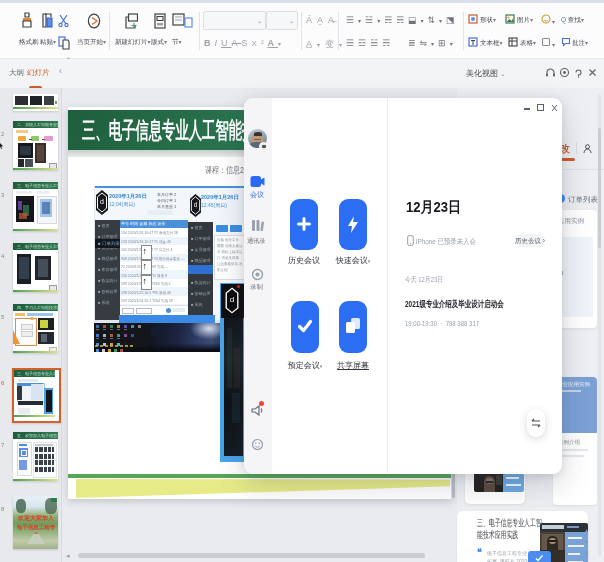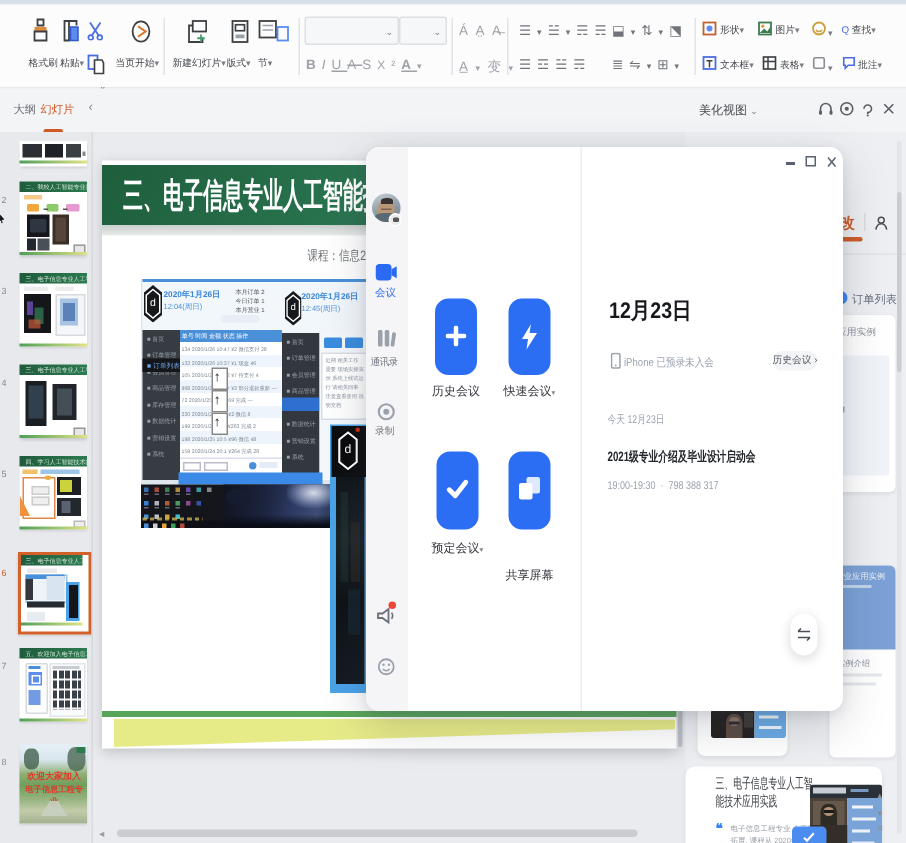--- a/index.html
+++ b/index.html
@@ -577,21 +577,21 @@
         <path d="M2.5 8.5L6.5 12.5 13.5 3.5" fill="none" stroke="#fff" stroke-width="3.2" stroke-linecap="round" stroke-linejoin="round"></path>
       </svg>
     </div>
   <div class="abs" style="left:43px;top:262px;width:36px;text-align:center;font-size:8px;color:#33363c;white-space:nowrap;">预定会议<span style="font-size:5px;color:#888;">▾</span></div>
   <div class="abs" style="left:95px;top:203px;width:28px;height:52px;background:#2c6ef3;border-radius:9px;">
       <svg style="position:absolute;left:6px;top:16px;" width="16" height="18" viewBox="0 0 16 18">
         <rect x="1" y="5" width="9" height="11" rx="1.5" fill="#fff"></rect>
         <rect x="6" y="1" width="9" height="11" rx="1.5" fill="#fff" opacity=".85"></rect>
       </svg>
     </div>
-  <div class="abs" style="left:93px;top:280px;width:32px;text-align:right;font-size:8px;color:#33363c;">共享屏幕</div>
+  <div class="abs" style="left:93px;top:262px;width:32px;text-align:right;font-size:8px;color:#33363c;text-decoration:underline;">共享屏幕</div>
 
   <div class="abs" style="left:162px;top:100px;font-size:15px;font-weight:bold;color:#16181d;transform:scaleX(.87);transform-origin:left top;">12月23日</div>
   <svg class="abs" style="left:163px;top:137px;" width="7" height="11" viewBox="0 0 7 11">
       <rect x="0.7" y="0.7" width="5.6" height="9.6" rx="1.2" fill="none" stroke="#9aa2ae" stroke-width="1"></rect>
       <circle cx="3.5" cy="8.6" r=".6" fill="#9aa2ae"></circle>
     </svg>
   <div class="abs" style="left:172px;top:139px;font-size:7.5px;color:#9aa2ae;white-space:nowrap;transform:scaleX(.85);transform-origin:left top;">iPhone 已预录未入会</div>
   <div class="abs" style="left:271px;top:136px;width:30px;height:13px;background:#f3f4f6;border-radius:7px;text-align:center;font-size:6.5px;color:#585d66;line-height:13px;white-space:nowrap;">历史会议 ›</div>
   <div class="abs" style="left:161px;top:177px;font-size:7.5px;color:#9aa2ae;white-space:nowrap;transform:scaleX(.78);transform-origin:left top;">今天 12月23日</div>
   <div class="abs" style="left:161px;top:200px;font-size:9px;font-weight:bold;color:#23262b;white-space:nowrap;transform:scaleX(.72);transform-origin:left top;">2021级专业介绍及毕业设计启动会</div>

